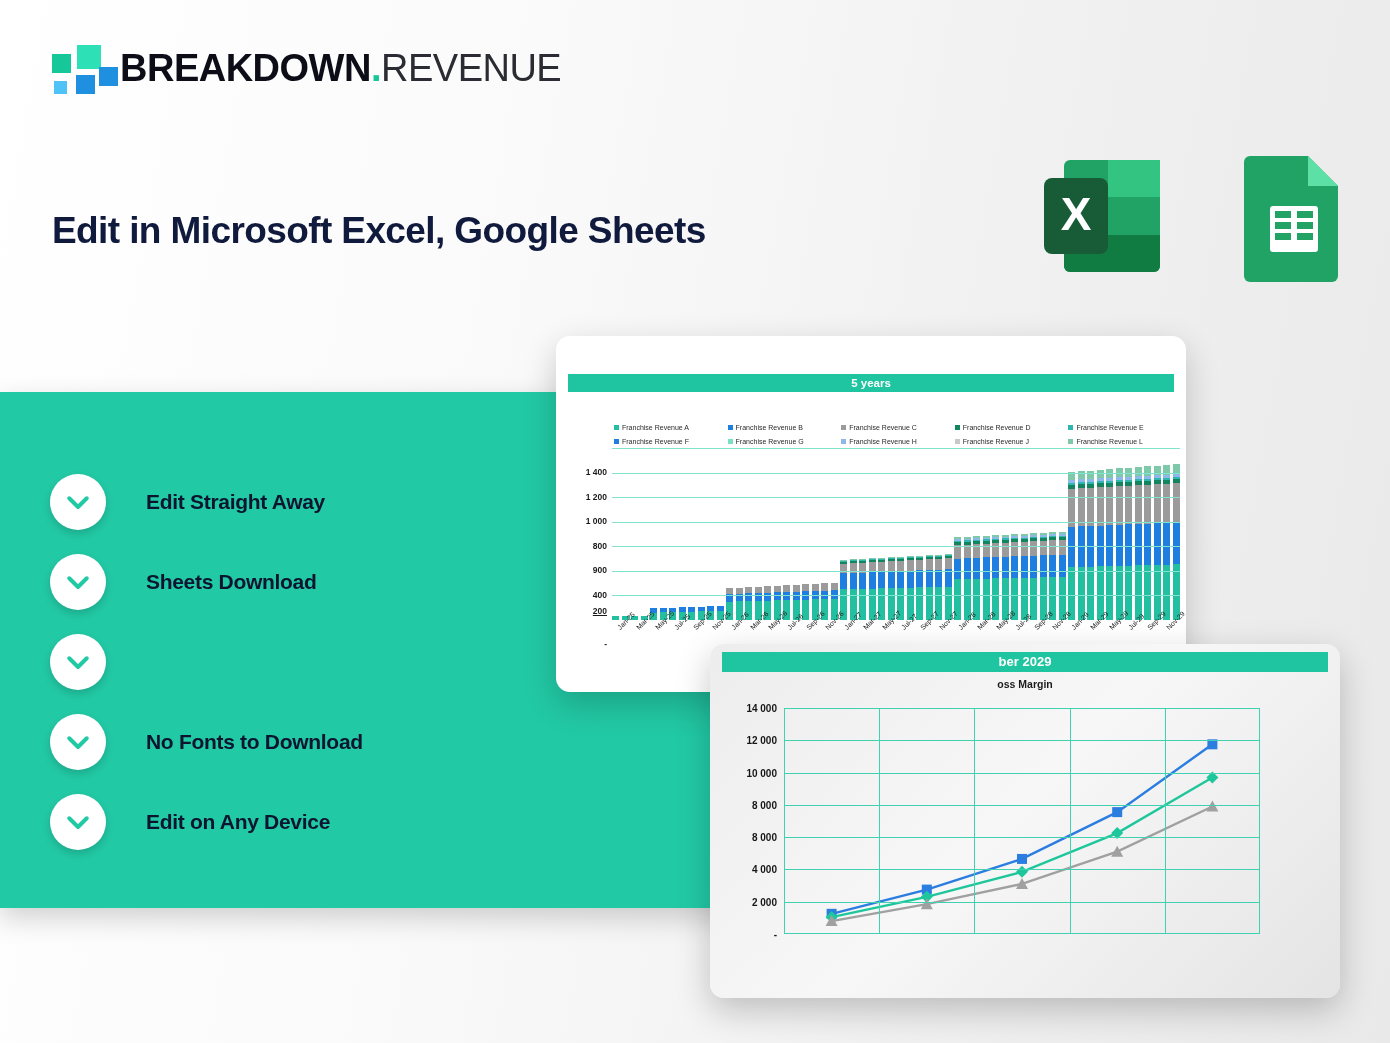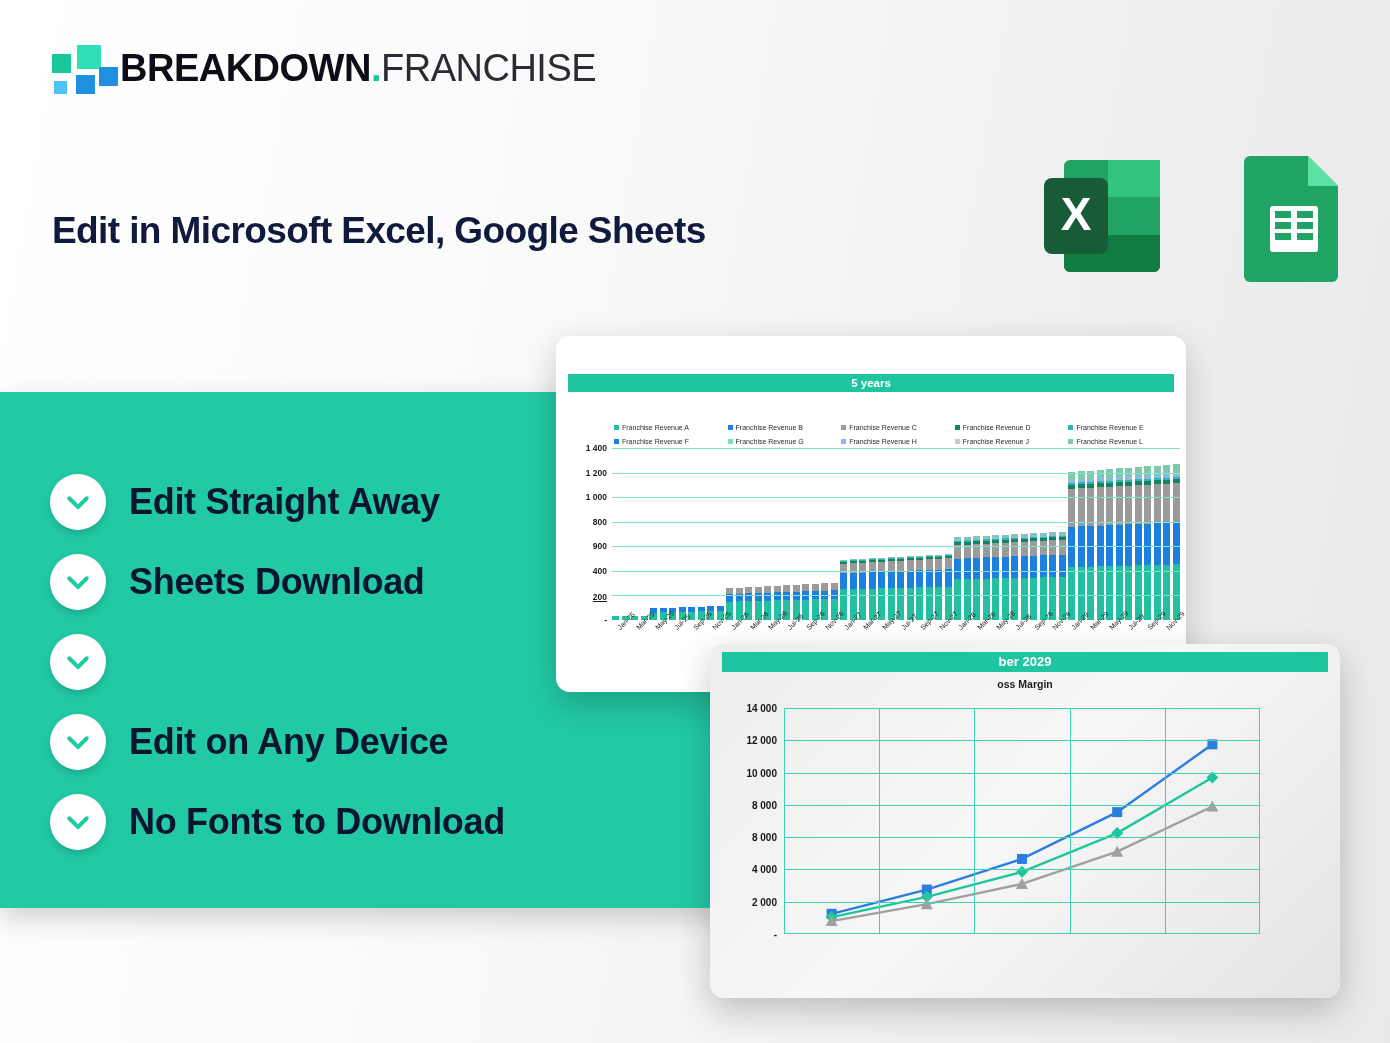--- a/index.html
+++ b/index.html
@@ -50,21 +50,21 @@
   }
   #feature-list { position:absolute; left:50px; top:462px; width:620px; }
   .feature-row { display:flex; align-items:center; height:80px; }
   .feature-badge {
     width:56px; height:56px; border-radius:50%;
     background:#ffffff; flex:0 0 56px;
     display:flex; align-items:center; justify-content:center;
     box-shadow:0 4px 9px rgba(0,0,0,.16);
   }
   .feature-label {
-    margin-left:23px; font-size:36px; font-weight:700;
+    margin-left:40px; font-size:21px; font-weight:700;
     color:#0c1530; letter-spacing:-0.3px; white-space:nowrap;
   }
 
   
   #card-revenue {
     position:absolute; left:556px; top:336px; width:630px; height:356px;
     background:#ffffff; border-radius:14px;
     box-shadow:0 12px 34px rgba(0,0,0,.20);
     overflow:hidden;
   }
@@ -83,21 +83,21 @@
     display:grid; grid-template-columns:repeat(5,1fr);
     grid-auto-rows:14px; column-gap:2px;
   }
   .leg-item { display:flex; align-items:center; font-size:7px; color:#2a2a2a; white-space:nowrap; }
   .leg-swatch { width:5px; height:5px; margin-right:3px; flex:0 0 5px; }
 
   #rev-plot { position:absolute; left:56px; top:112px; width:568px; height:172px; }
   .ylab {
     position:absolute; right:calc(100% + 5px);
     font-size:8.5px; font-weight:700; color:#1a1a1a;
-    transform:translateY(-50%); white-space:nowrap;
+    transform:translateY(-50%); white-space:nowrap;margin-top:24px;
   }
   .grid-line { position:absolute; left:0; right:0; height:1px; background:#7fe3cd; }
   #rev-bars {
     position:absolute; left:0; right:0; bottom:0; height:172px;
     display:flex; align-items:flex-end; justify-content:space-between;
   }
   .bar { width:7px; display:flex; flex-direction:column-reverse; }
   .seg { width:100%; }
   #rev-xaxis {
     position:absolute; left:56px; top:288px; width:568px; height:46px;
@@ -149,21 +149,21 @@
 
   <div id="logo-block">
     <span class="logo-mark">
       <i class="sq-a"></i>
         <i class="sq-b"></i>
         <i class="sq-c"></i>
         <i class="sq-d"></i>
         <i class="sq-e"></i>
     </span>
     <span class="logo-text">
-      <span class="bold">BREAKDOWN</span><span class="dot">.</span><span class="thin">FRANCHISE</span>
+      <span class="bold">BREAKDOWN</span><span class="dot">.</span><span class="thin">REVENUE</span>
     </span>
   </div>
 
   <div id="headline">Edit in Microsoft Excel, Google Sheets</div>
 
   <svg id="excel-icon" class="office-icon" viewBox="0 0 136 136">
     <rect x="28" y="12" width="96" height="112" rx="6" fill="#21a366"></rect>
     <rect x="72" y="12" width="52" height="37" fill="#33c481"></rect>
     <rect x="72" y="49" width="52" height="38" fill="#21a366"></rect>
     <rect x="28" y="87" width="96" height="37" rx="6" fill="#107c41"></rect>
@@ -209,29 +209,29 @@
             <polyline points="5,9 12,16 19,9"></polyline>
           </svg>
         </span>
       </div>
       <div class="feature-row">
         <span class="feature-badge">
           <svg width="30" height="30" viewBox="0 0 24 24" fill="none" stroke="#22c9a5" stroke-width="3.2" stroke-linecap="round" stroke-linejoin="round">
             <polyline points="5,9 12,16 19,9"></polyline>
           </svg>
         </span>
-        <span class="feature-label">Edit on Any Device</span>
+        <span class="feature-label">No Fonts to Download</span>
       </div>
       <div class="feature-row">
         <span class="feature-badge">
           <svg width="30" height="30" viewBox="0 0 24 24" fill="none" stroke="#22c9a5" stroke-width="3.2" stroke-linecap="round" stroke-linejoin="round">
             <polyline points="5,9 12,16 19,9"></polyline>
           </svg>
         </span>
-        <span class="feature-label">No Fonts to Download</span>
+        <span class="feature-label">Edit on Any Device</span>
       </div>
     </div>
 
   <div id="card-revenue">
     <div class="card-banner">5 years</div>
     <div id="rev-legend">
         <div class="leg-item">
           <span class="leg-swatch" style="background:#22c0a0"></span>
           <span>Franchise Revenue A</span>
         </div>
@@ -686,21 +686,21 @@
             <div class="seg" style="height: 41.8943px; background: rgb(31, 127, 224);"></div>
             <div class="seg" style="height: 39.4371px; background: rgb(155, 155, 155);"></div>
             <div class="seg" style="height: 3.68571px; background: rgb(18, 133, 95);"></div>
             <div class="seg" style="height: 2.21143px; background: rgb(47, 182, 176);"></div>
             <div class="seg" style="height: 3.19429px; background: rgb(143, 184, 234);"></div>
             <div class="seg" style="height: 10.0743px; background: rgb(127, 201, 171);"></div>
           </div>
         </div>
     <div class="ylab" style="top: 172px;">-</div>
         <div class="grid-line" style="top: 147.429px;"></div>
-        <div class="ylab" style="top: 149px; text-decoration: underline;">200</div>
+        <div class="ylab" style="top: 139px; text-decoration: underline;">200</div>
         <div class="grid-line" style="top: 122.857px;"></div>
         <div class="ylab" style="top: 122.857px;">400</div>
         <div class="grid-line" style="top: 98.2857px;"></div>
         <div class="ylab" style="top: 98.2857px;">900</div>
         <div class="grid-line" style="top: 73.7143px;"></div>
         <div class="ylab" style="top: 73.7143px;">800</div>
         <div class="grid-line" style="top: 49.1429px;"></div>
         <div class="ylab" style="top: 49.1429px;">1 000</div>
         <div class="grid-line" style="top: 24.5714px;"></div>
         <div class="ylab" style="top: 24.5714px;">1 200</div>

